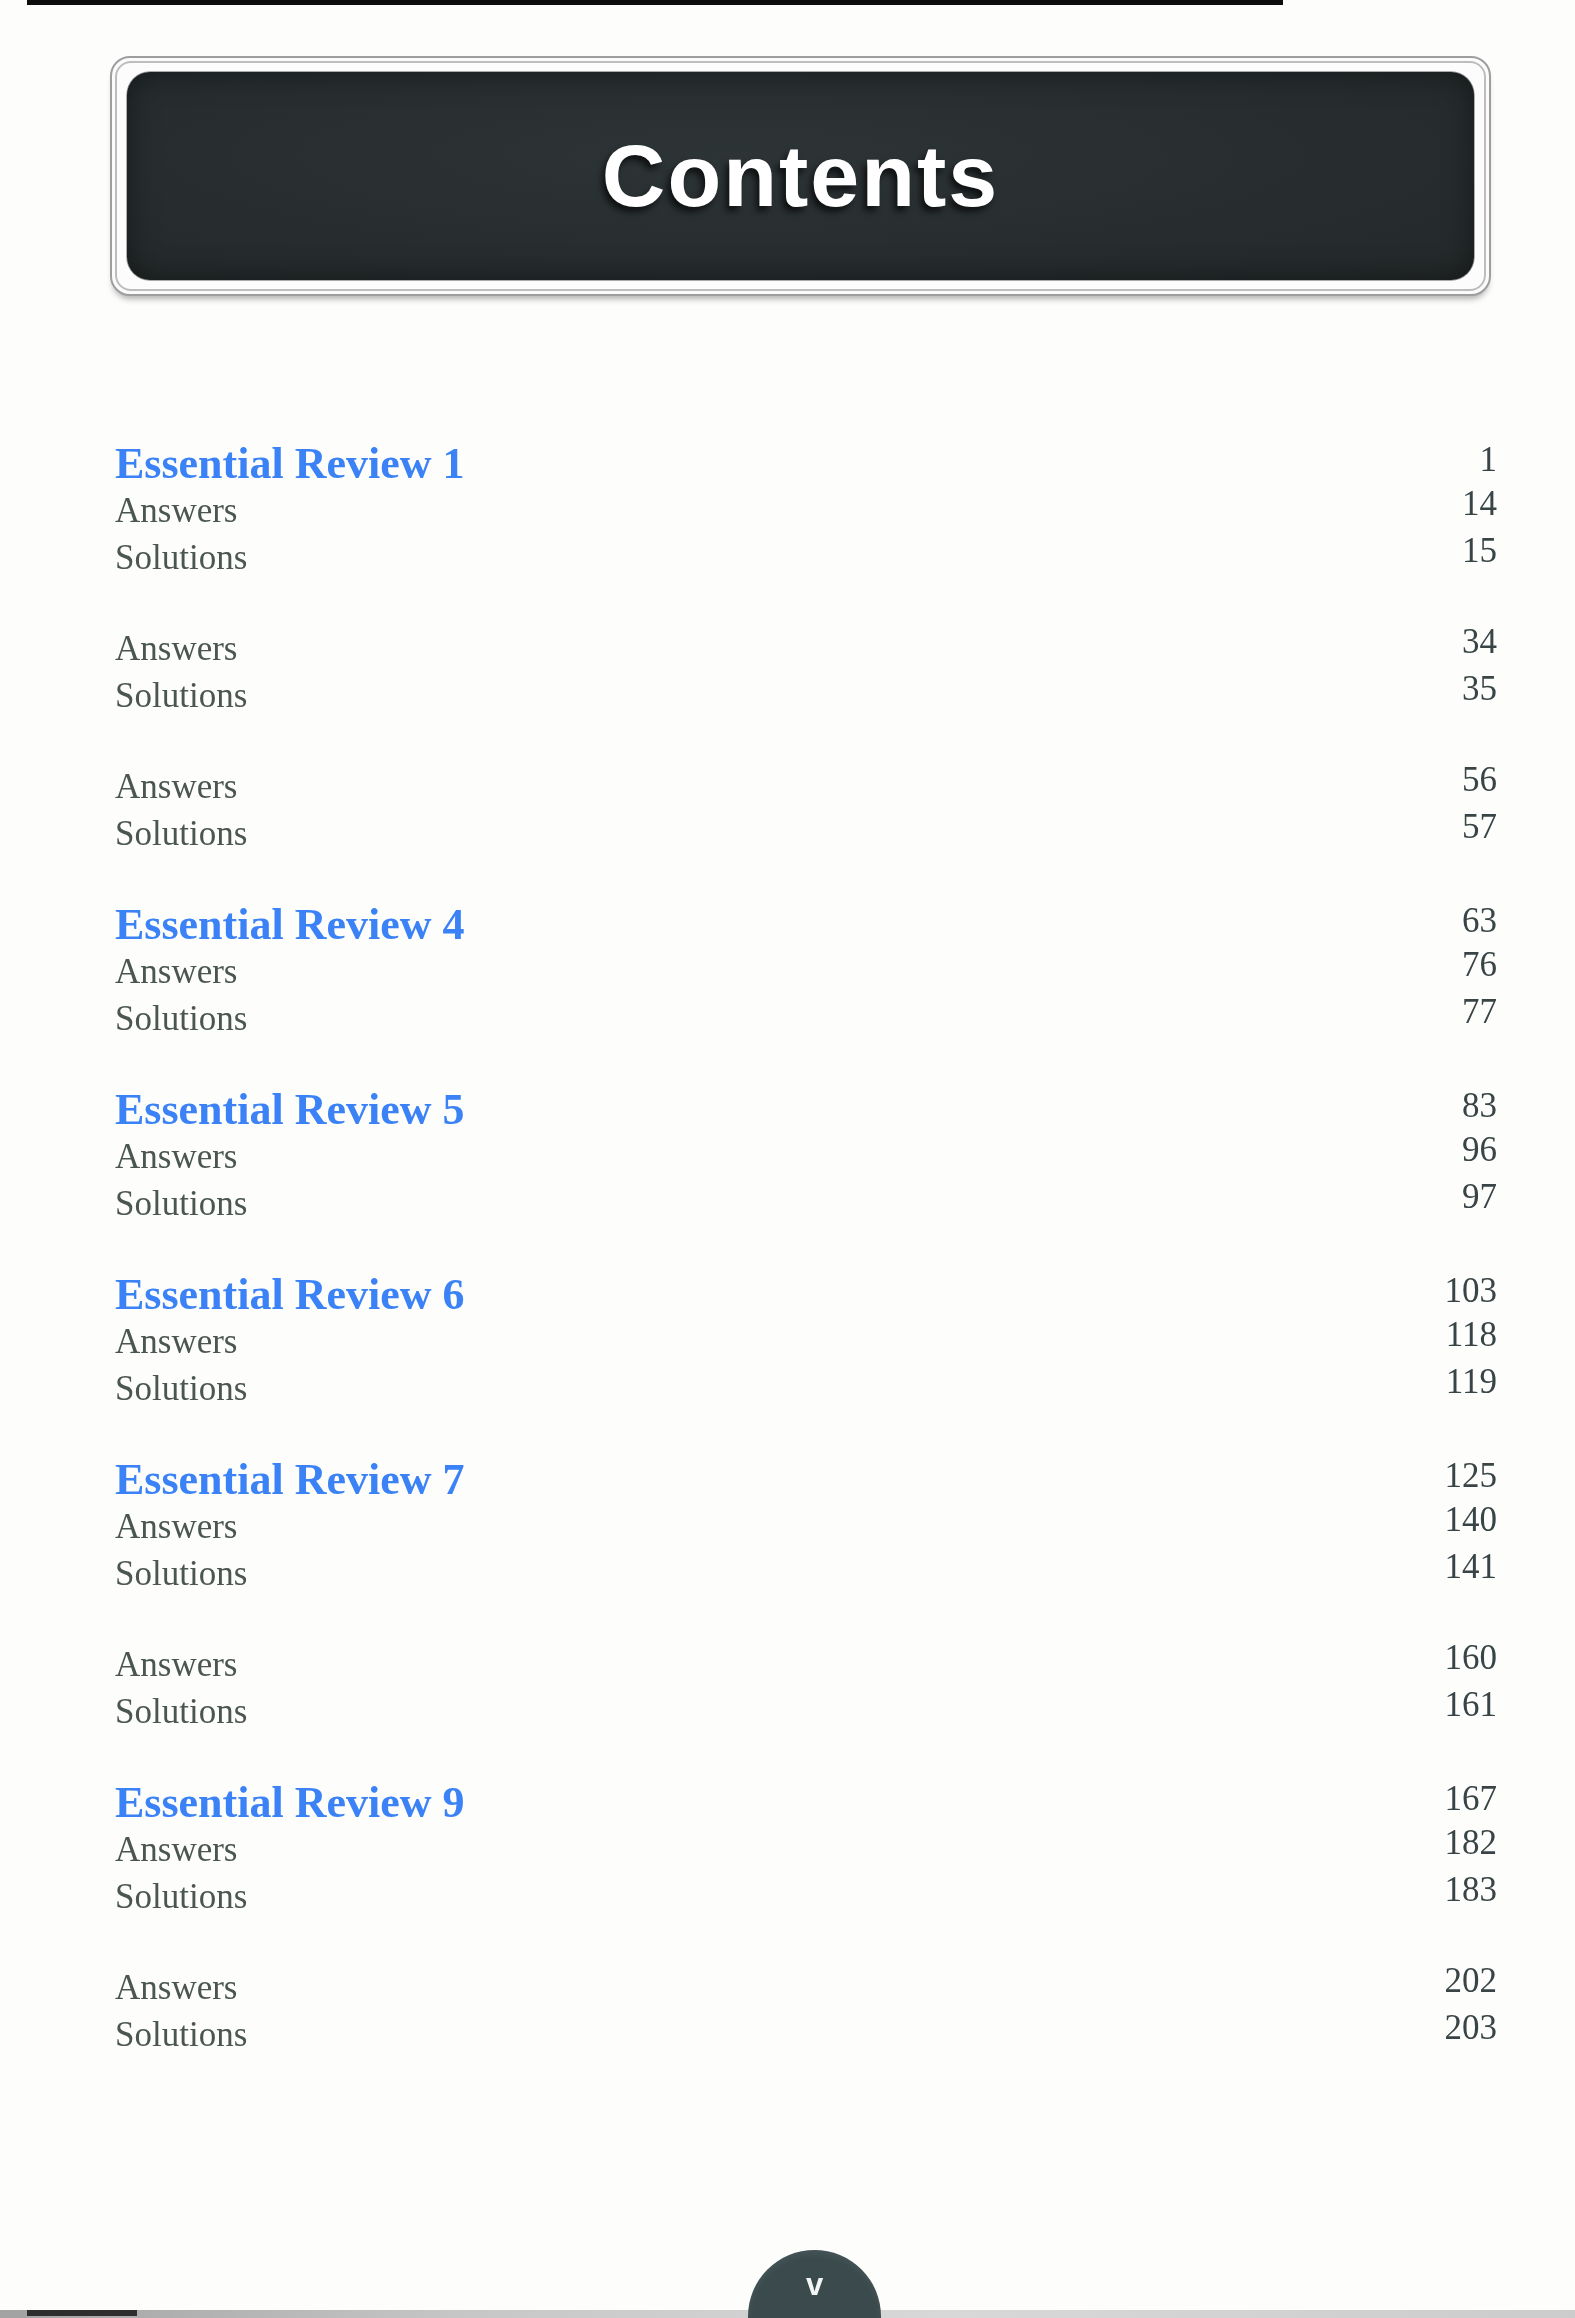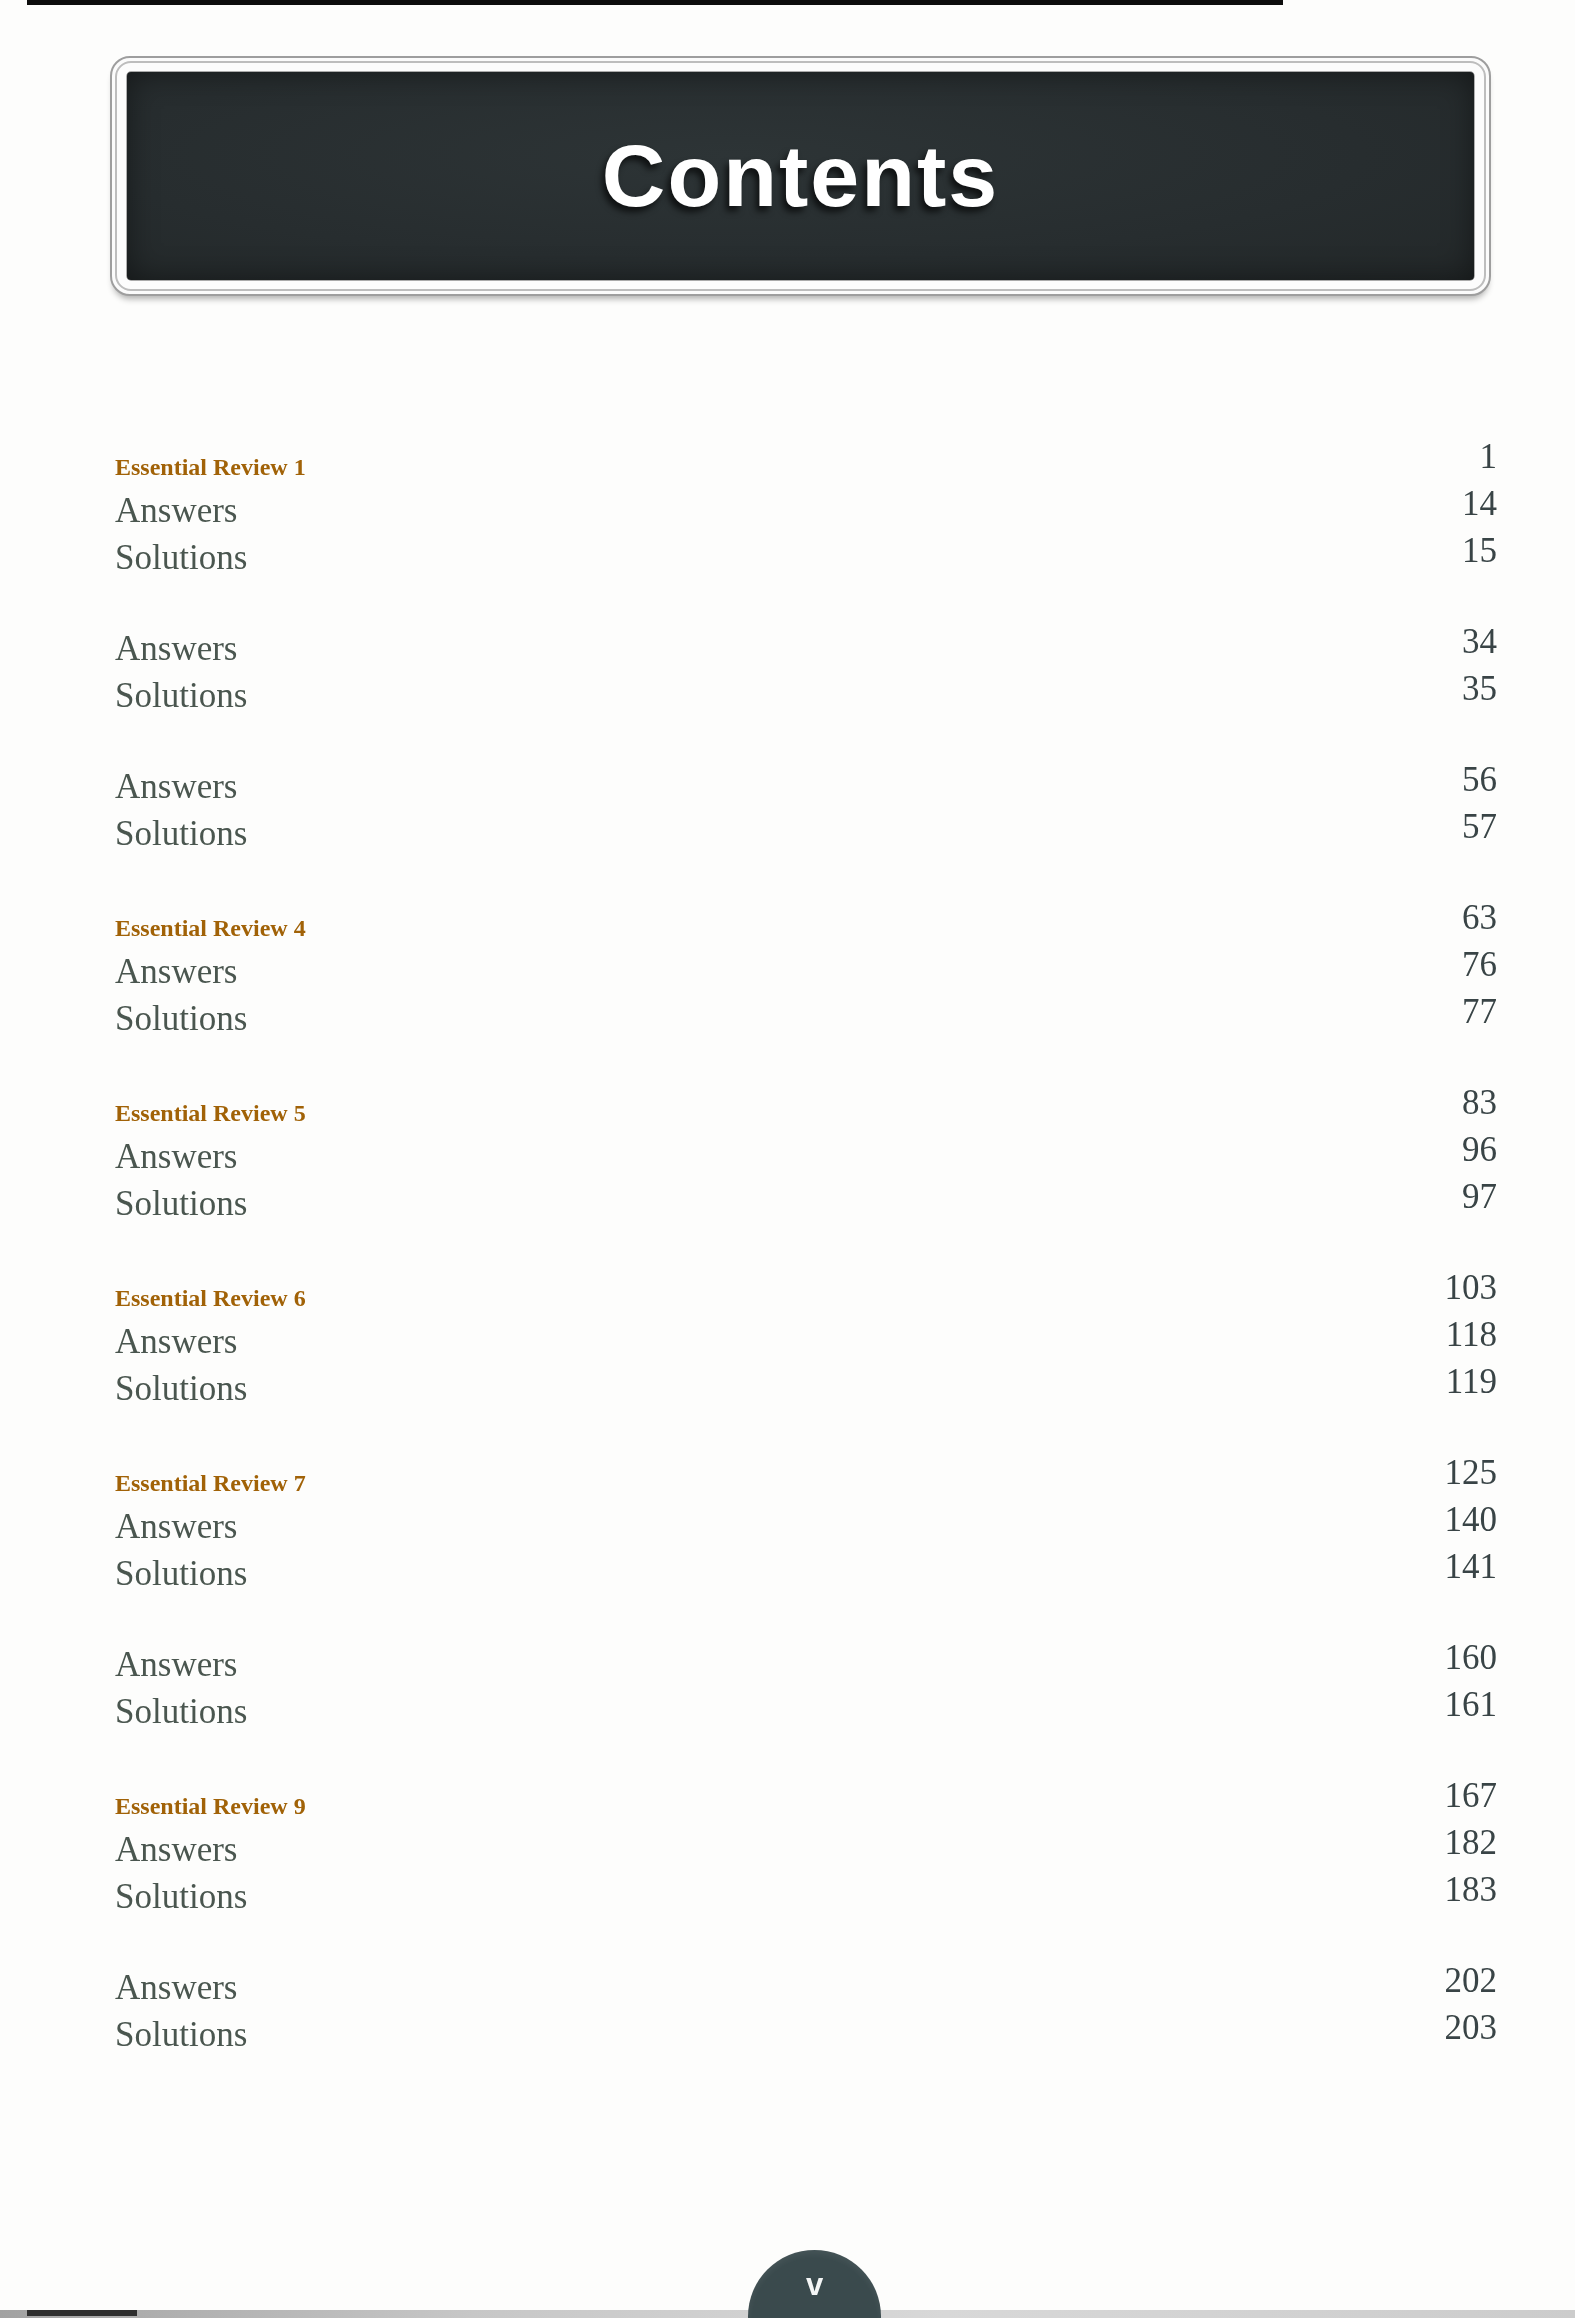--- a/index.html
+++ b/index.html
@@ -33,21 +33,21 @@
     width: 100%; height: 100%;
     border: 2px solid #bdbdbd;
     border-radius: 16px;
     padding: 8.6px 10px;
     background: #fcfcfc;
   }
   .banner-dark {
     width: 100%; height: 100%;
     background: #282e30;
     background: radial-gradient(ellipse at 45% 40%, #2d3436 0%, #272d2f 60%, #232829 100%);
-    border-radius: 4px;
+    border-radius: 23px;
     box-shadow: inset 0 0 31px rgba(0,0,0,0.45), 0 0 0 0.7px #8f8f8f;
     display: flex; align-items: center; justify-content: center;
   }
   .banner-title {
     font-family: "Liberation Sans", sans-serif;
     font-weight: bold;
     font-size: 88px;
     letter-spacing: 2px;
     color: #ffffff;
     text-shadow: -3.3px 4.7px 6px rgba(0,0,0,0.65);
@@ -64,22 +64,22 @@
     justify-content: space-between;
     align-items: baseline;
     height: 47px;
     line-height: 47px;
     font-size: 35px;
     color: #4a564f;
   }
   .row .label { white-space: nowrap; }
   .row.title-row .label {
     font-weight: bold;
-    font-size: 24px;
-    color: #a16207;
+    font-size: 44px;
+    color: #3b82f6;
   }
   .row .page {
     font-weight: normal;
     font-size: 35px;
     color: #39444495;
     color: #394446;
     transform: translateY(-6.6px);
   }
 
   

